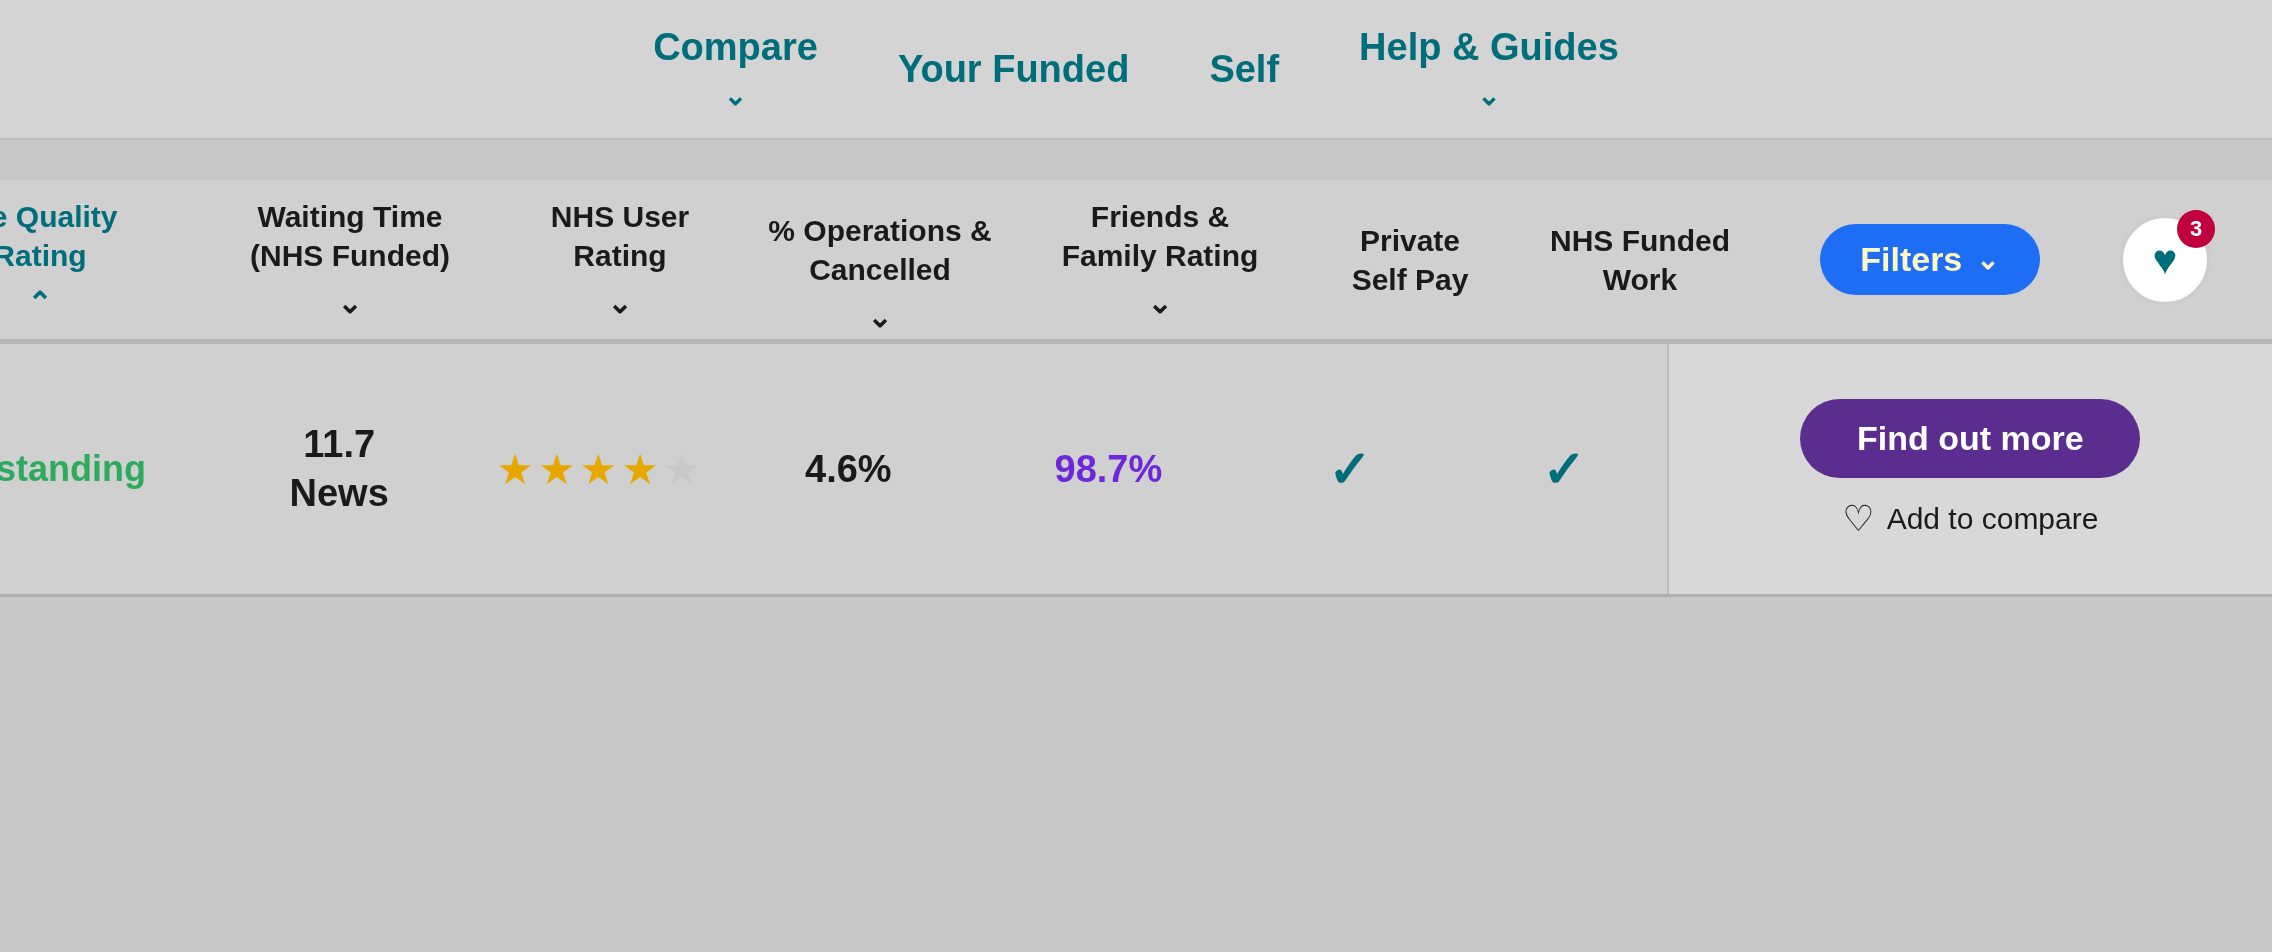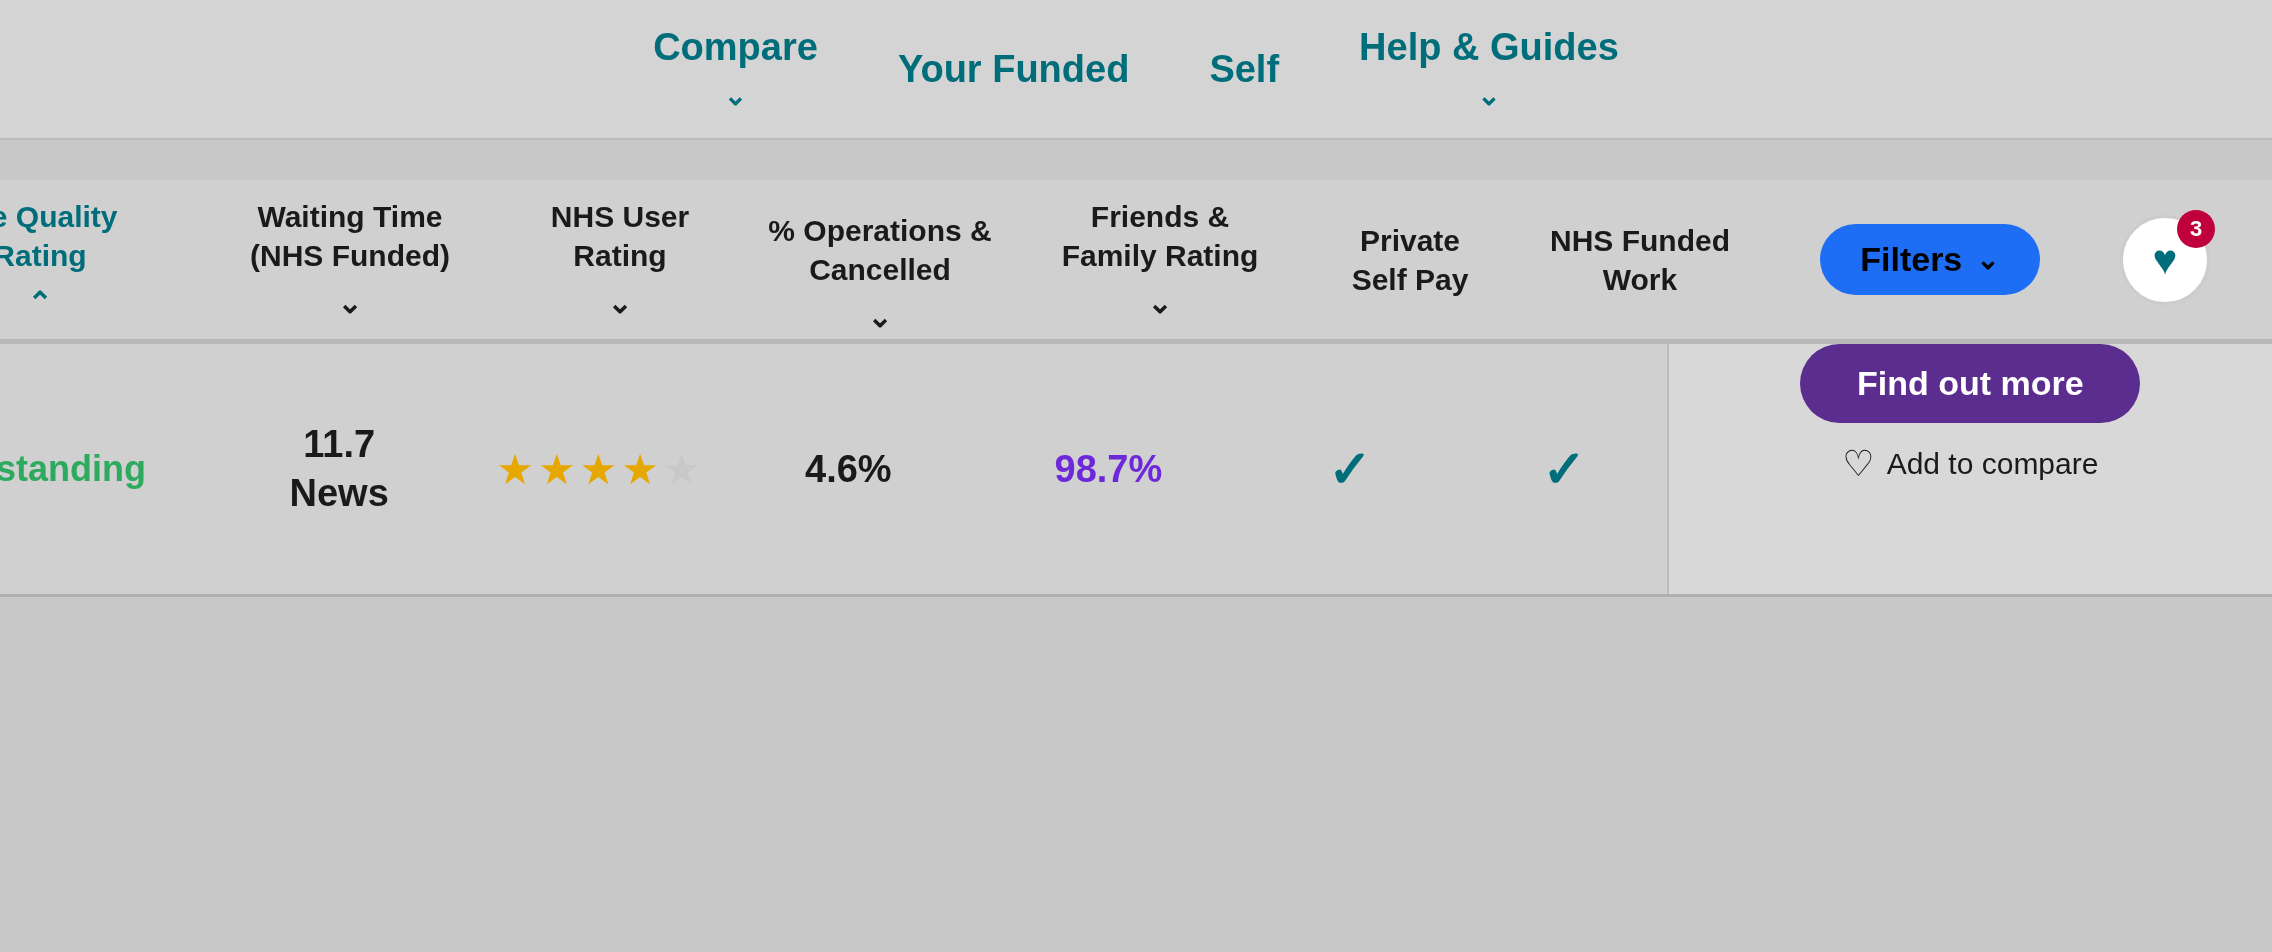--- a/index.html
+++ b/index.html
@@ -80,21 +80,21 @@
       font-size: 30px;
       color: #006d7a;
       margin-top: 8px;
     }
     .col-filters { width: 320px; display: flex; align-items: center; justify-content: center; }
     .col-heart { width: 120px; display: flex; align-items: center; justify-content: center; }
 
     
     .filters-btn {
       background-color: #1e6ef5;
-      color: #000000;
+      color: #fef9c3;
       font-size: 34px;
       font-weight: 700;
       border: none;
       border-radius: 50px;
       padding: 16px 40px;
       display: flex;
       align-items: center;
       gap: 14px;
       cursor: pointer;
     }
@@ -214,21 +214,21 @@
 
     
     .right-action-panel {
       width: 660px;
       height: 250px;
       background-color: #d8d8d8;
       border-left: 2px solid #bbbbbb;
       display: flex;
       flex-direction: column;
       align-items: center;
-      justify-content: flex-start;
+      justify-content: center;
       gap: 20px;
     }
 
     .find-out-more-btn {
       background-color: #5b2d8e;
       color: white;
       font-size: 34px;
       font-weight: 600;
       border: none;
       border-radius: 50px;

